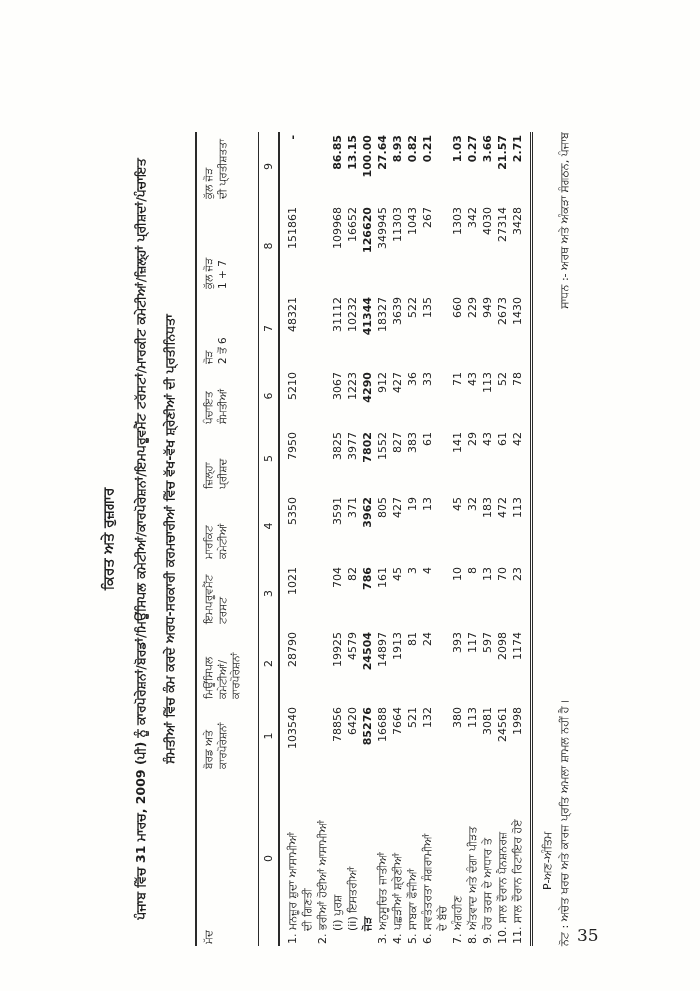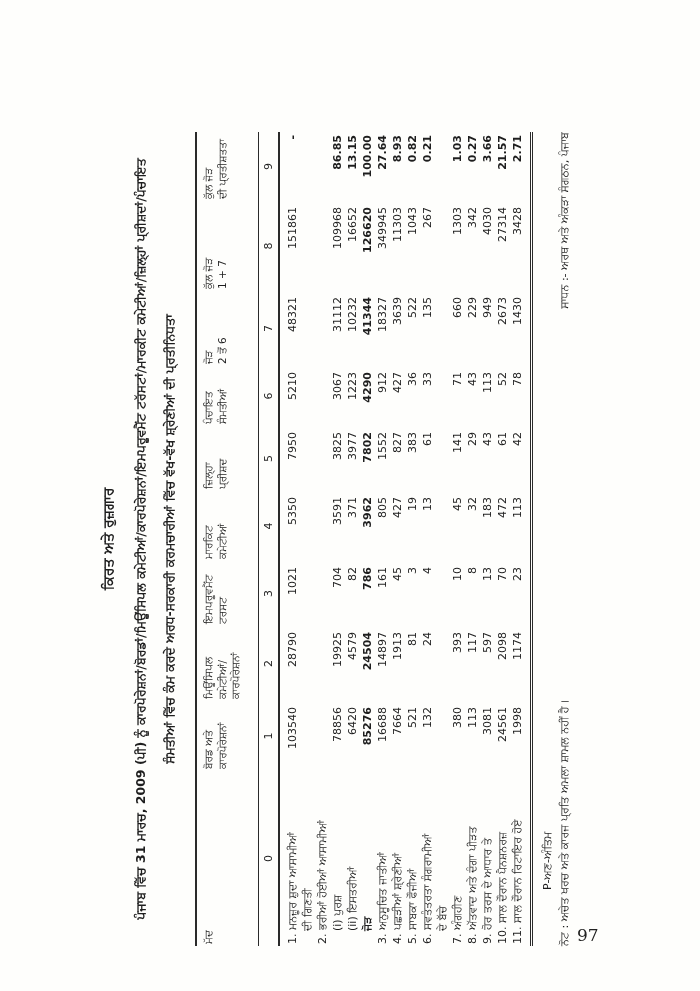--- a/index.html
+++ b/index.html
@@ -349,14 +349,14 @@
     </table>
 
     <div class="foot-provisional">P-ਅਣ-ਅੰਤਿਮ</div>
     <div class="foot-row">
       <span>ਨੋਟ : ਅਚੇਤ ਖਰਚ ਅਤੇ ਕਾਰਜ ਪ੍ਰਤਿ ਅਮਲਾ ਸ਼ਾਮਲ ਨਹੀਂ ਹੈ।</span>
       <span>ਸਾਧਨ :- ਅਰਥ ਅਤੇ ਅੰਕੜਾ ਸੰਗਠਨ, ਪੰਜਾਬ</span>
     </div>
 
   </div>
 
-  <div class="page-number">97</div>
+  <div class="page-number">35</div>
 </div>
 
 </body></html>

